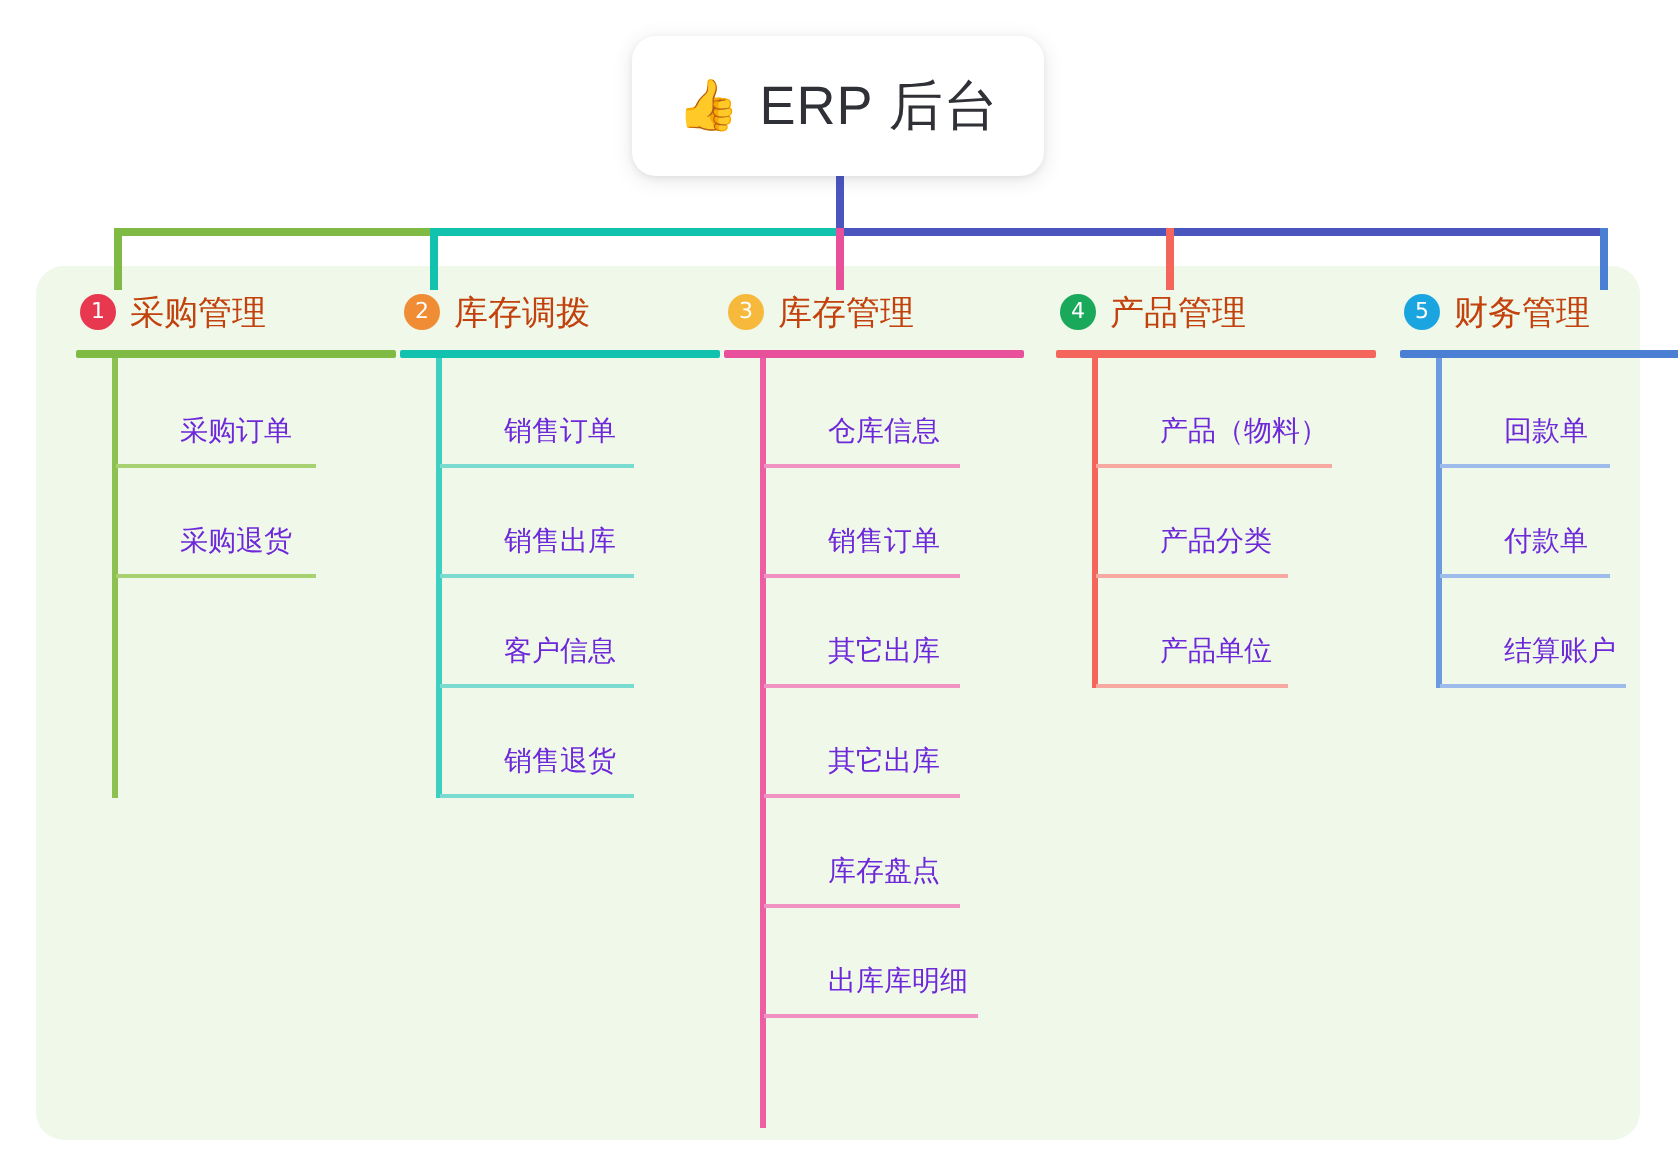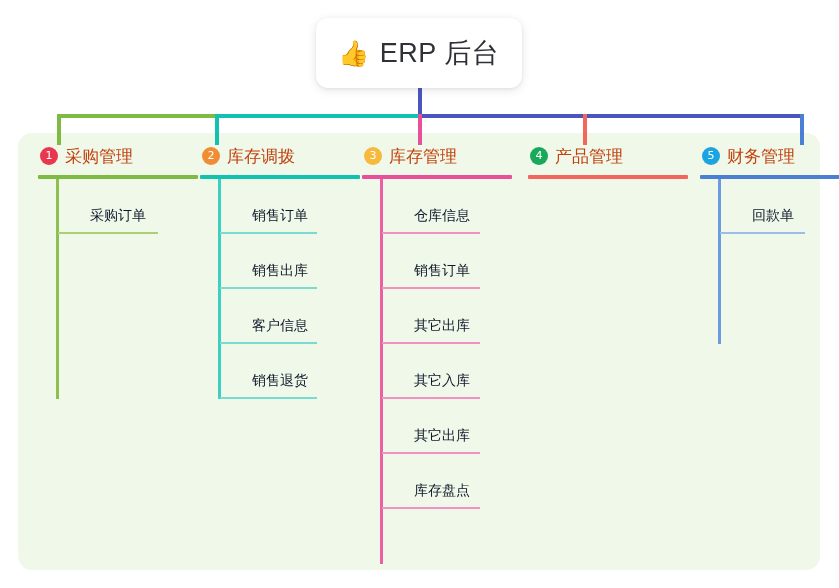--- a/index.html
+++ b/index.html
@@ -143,21 +143,21 @@
   .item {
     position: relative;
     height: 55px;
     box-sizing: border-box;
   }
   .item-label {
     position: absolute;
     left: 32px;
     bottom: 9px;
     font-size: 14px;
-    color: #0f172a;
+    color: #6d28d9;
     white-space: nowrap;
   }
   .item-rule {
     position: absolute;
     left: 0px;
     bottom: 0px;
     height: 2px;
   }
 
   
@@ -206,20 +206,24 @@
     <span class="badge" style="background: rgb(232, 56, 79);">1</span>
     <span class="col-title">采购管理</span>
   </div>
   <div class="head-rule"></div>
   <div class="col-body">
     <div class="spine" style="height: 220px;"></div>
   <div class="item">
         <span class="item-label">采购订单</span>
         <div class="item-rule" style="width: 100px;"></div>
       </div>
+      <div class="item">
+        <span class="item-label">采购退货</span>
+        <div class="item-rule" style="width: 100px;"></div>
+      </div>
     </div>
 </div>
 
 <div class="column" id="col-2">
   <div class="col-head">
     <span class="badge" style="background: rgb(240, 140, 51);">2</span>
     <span class="col-title">库存调拨</span>
   </div>
   <div class="head-rule"></div>
   <div class="col-body">
@@ -257,48 +261,71 @@
       </div>
       <div class="item">
         <span class="item-label">销售订单</span>
         <div class="item-rule" style="width: 98px;"></div>
       </div>
       <div class="item">
         <span class="item-label">其它出库</span>
         <div class="item-rule" style="width: 98px;"></div>
       </div>
       <div class="item">
-        <span class="item-label">其它入库</span>
-        <div class="item-rule" style="width: 98px;"></div>
-      </div>
-      <div class="item">
         <span class="item-label">其它出库</span>
         <div class="item-rule" style="width: 98px;"></div>
       </div>
       <div class="item">
         <span class="item-label">库存盘点</span>
         <div class="item-rule" style="width: 98px;"></div>
+      </div>
+      <div class="item">
+        <span class="item-label">出库库明细</span>
+        <div class="item-rule" style="width: 107px;"></div>
       </div>
     </div>
 </div>
 
 <div class="column" id="col-4">
   <div class="col-head">
     <span class="badge" style="background: rgb(26, 168, 90);">4</span>
     <span class="col-title">产品管理</span>
   </div>
   <div class="head-rule"></div>
+  <div class="col-body">
+    <div class="spine" style="height: 165px;"></div>
+  <div class="item">
+        <span class="item-label">产品（物料）</span>
+        <div class="item-rule" style="width: 118px;"></div>
+      </div>
+      <div class="item">
+        <span class="item-label">产品分类</span>
+        <div class="item-rule" style="width: 96px;"></div>
+      </div>
+      <div class="item">
+        <span class="item-label">产品单位</span>
+        <div class="item-rule" style="width: 96px;"></div>
+      </div>
+    </div>
 </div>
 
 <div class="column" id="col-5">
   <div class="col-head">
     <span class="badge" style="background: rgb(27, 165, 224);">5</span>
     <span class="col-title">财务管理</span>
   </div>
   <div class="head-rule"></div>
   <div class="col-body">
     <div class="spine" style="height: 165px;"></div>
   <div class="item">
         <span class="item-label">回款单</span>
         <div class="item-rule" style="width: 85px;"></div>
       </div>
+      <div class="item">
+        <span class="item-label">付款单</span>
+        <div class="item-rule" style="width: 85px;"></div>
+      </div>
+      <div class="item">
+        <span class="item-label">结算账户</span>
+        <div class="item-rule" style="width: 93px;"></div>
+      </div>
     </div>
 </div>
 
 </body></html>

